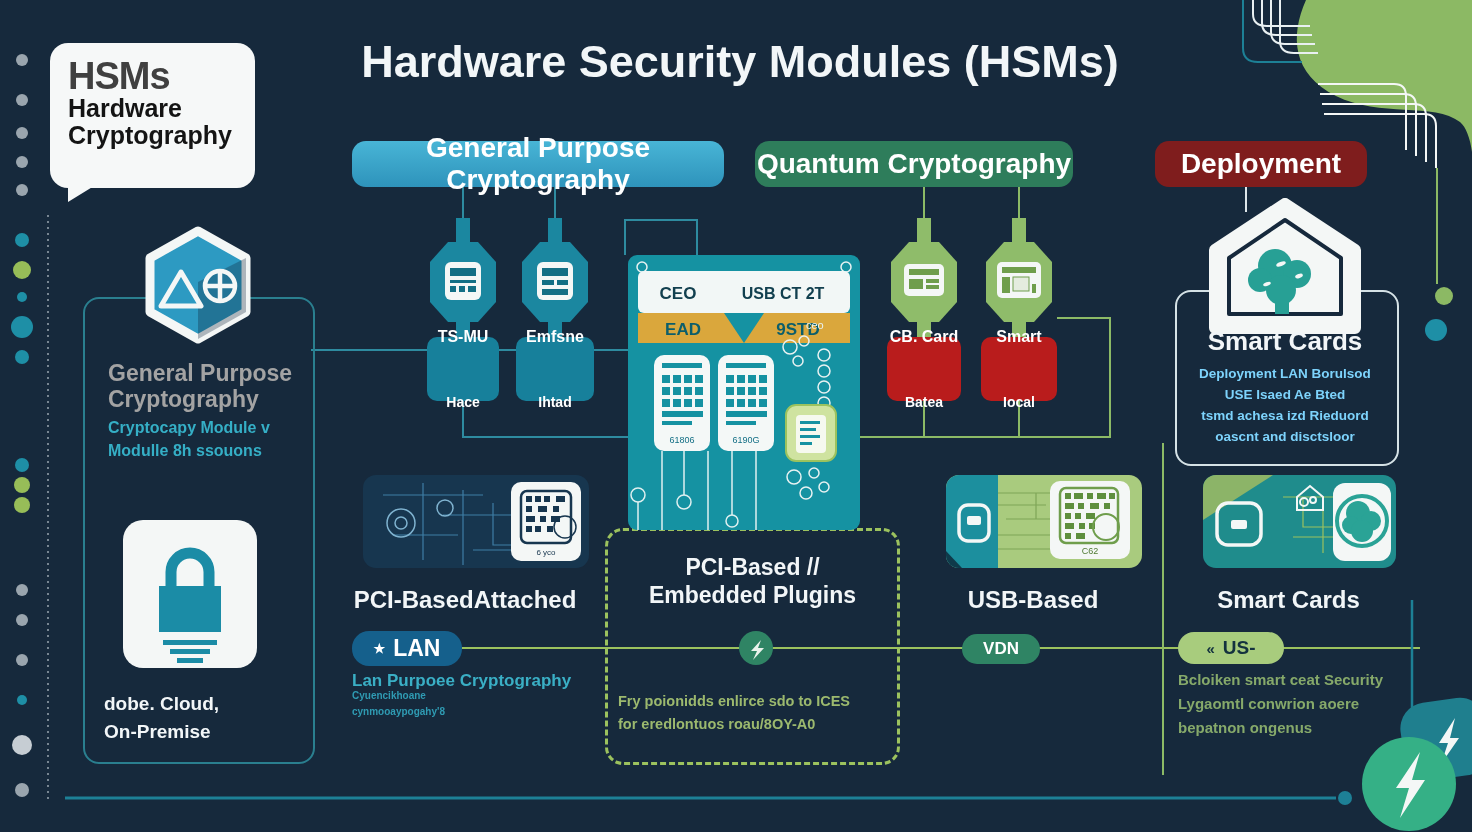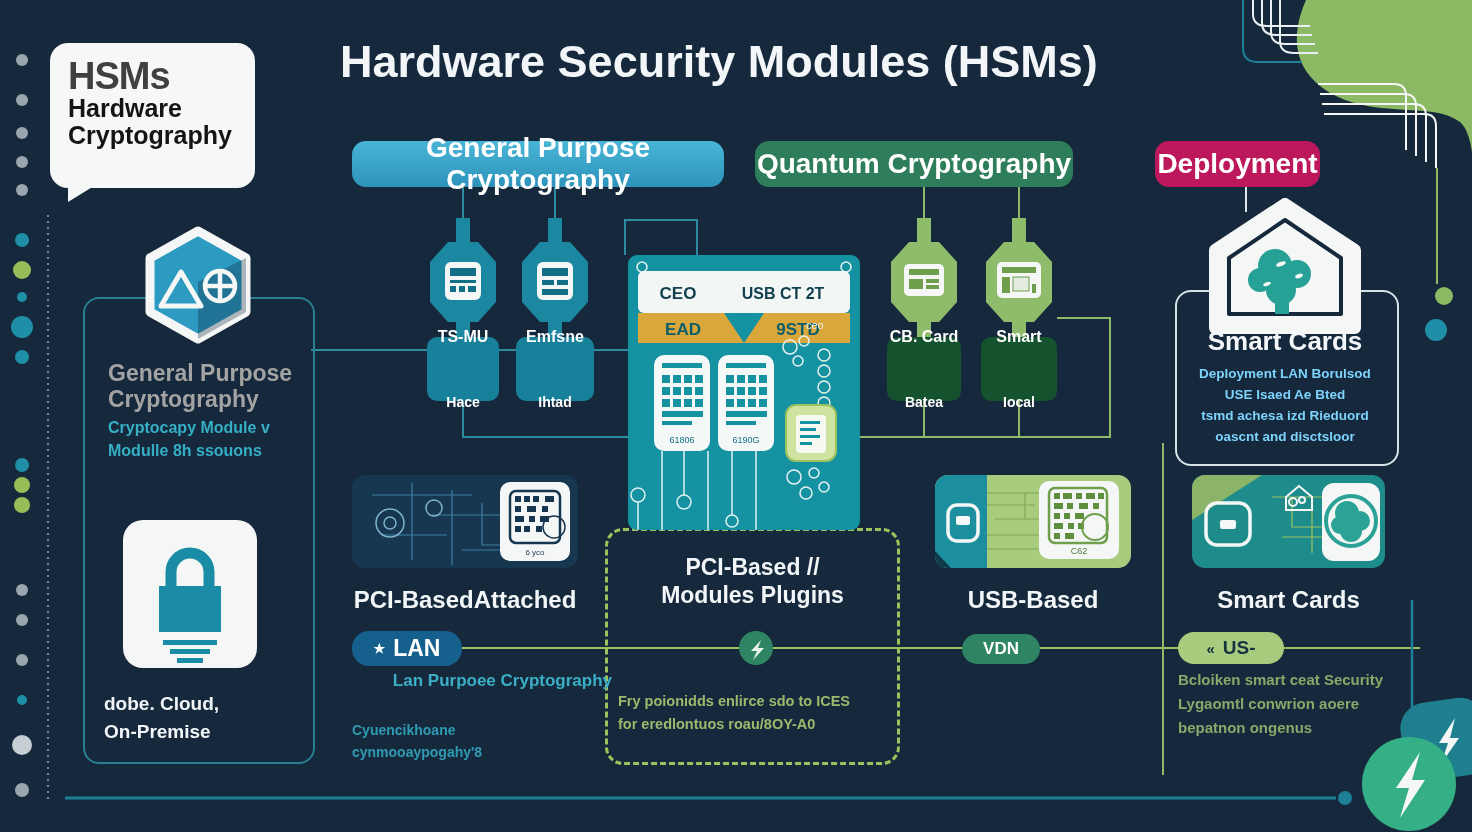--- a/index.html
+++ b/index.html
@@ -8,56 +8,56 @@
   .abs{position:absolute;}
   .ctr{display:flex;align-items:center;justify-content:center;text-align:center;}
   
   .logo-card{left:50px;top:43px;width:205px;height:145px;background:#f6f8f8;border-radius:18px;
              padding:14px 0 0 18px;box-sizing:border-box;z-index:6;}
   .logo-card:after{content:"";position:absolute;left:18px;bottom:-14px;width:0;height:0;
              border-left:26px solid #f6f8f8;border-bottom:16px solid transparent;}
   .logo-t1{font-size:38px;font-weight:800;color:#404040;letter-spacing:-1px;line-height:1.0;}
   .logo-t2{font-size:25px;font-weight:700;color:#141414;line-height:1.08;}
   .page-title{left:340px;top:36px;width:800px;font-size:45px;font-weight:800;color:#f2f6f8;
-              text-align:left;z-index:4;}
+              text-align:center;z-index:4;}
   
   .pill{height:46px;border-radius:14px;color:#fff;font-weight:700;font-size:28px;z-index:5;}
   .pill-gp{left:352px;top:141px;width:372px;background:linear-gradient(180deg,#48b5d6,#2e93bb);}
   .pill-q{left:755px;top:141px;width:318px;background:#2e7d5b;}
-  .pill-d{left:1155px;top:141px;width:165px;background:#be185d;}
+  .pill-d{left:1155px;top:141px;width:212px;background:#7f1d1d;}
   
   .left-panel{left:83px;top:297px;width:228px;height:463px;border:2px solid #2a7f8f;
               border-radius:16px;z-index:2;}
   .panel-head{left:108px;top:360px;width:195px;font-size:23px;font-weight:800;color:#a3a3a3;
               line-height:1.15;z-index:4;}
   .panel-sub{left:108px;top:416px;width:200px;font-size:16px;font-weight:600;color:#35afc6;
              line-height:1.45;z-index:4;}
   .panel-foot{left:104px;top:690px;width:190px;font-size:19px;font-weight:700;color:#f2f6f8;
               line-height:1.45;z-index:4;}
   
   .mod{border-radius:10px;color:#fff;font-weight:700;line-height:1.3;z-index:4;flex-direction:column;gap:46px;}
   .mod .l1{font-size:16px;} .mod .l2{font-size:14px;font-weight:600;}
-  .mod-teal{background:#17809b;} .mod-green{background:#14532d;}
-  
-  .tile{border-radius:13px;overflow:hidden;z-index:3;}
+  .mod-teal{background:#17809b;} .mod-green{background:#b91c1c;}
+  
+  .tile{border-radius:13px;overflow:hidden;z-index:3;margin-left:11px;}
   .tile-label{font-size:24px;font-weight:800;color:#f2f6f8;text-align:center;z-index:4;}
   .dashed-box{left:605px;top:528px;width:295px;height:237px;border:3px dashed #9cc25e;
               border-radius:18px;box-sizing:border-box;z-index:2;}
   .emb-head{left:605px;top:554px;width:295px;font-size:23px;font-weight:800;color:#f2f6f8;
             text-align:center;line-height:1.2;z-index:4;}
   
   .badge{border-radius:17px;color:#fff;font-weight:800;z-index:5;}
   .badge-lan{left:352px;top:631px;width:110px;height:35px;background:#15608c;font-size:23px;gap:8px;}
   .badge-vdn{left:962px;top:634px;width:78px;height:30px;background:#2f8464;font-size:17px;}
   .badge-us{left:1178px;top:632px;width:106px;height:32px;background:#a8cc7d;color:#14323f;font-size:19px;gap:8px;}
   .star{font-size:13px;} .chev{font-size:15px;font-weight:800;}
   
   .note{line-height:1.5;z-index:4;}
-  .note-lan1{left:352px;top:668px;width:260px;font-size:17px;color:#3aafc5;font-weight:600;text-align:right;}
-  .note-lan2{left:352px;top:720px;width:260px;font-size:14px;color:#2f9bb3;font-weight:600;line-height:1.55;}
+  .note-lan1{left:352px;top:668px;width:260px;font-size:17px;color:#3aafc5;font-weight:600;}
+  .note-lan2{left:352px;top:688px;width:260px;font-size:10px;color:#2f9bb3;font-weight:600;line-height:1.55;}
   .note-emb{left:618px;top:690px;width:270px;font-size:14.5px;color:#9cb96e;font-weight:600;line-height:1.6;}
   .note-vdn{left:935px;top:668px;width:225px;font-size:16px;color:#a9bca5;font-weight:600;line-height:1.5;}
   .note-us{left:1178px;top:668px;width:238px;font-size:15px;color:#86a96a;font-weight:700;line-height:1.6;}
   
   .dep-panel{left:1175px;top:290px;width:220px;height:172px;border:2px solid #d5e2e6;
              border-radius:16px;z-index:2;}
   .dep-head{left:1175px;top:326px;width:220px;font-size:26px;font-weight:800;color:#f2f6f8;
             text-align:center;z-index:4;}
   .dep-lines{left:1180px;top:364px;width:210px;font-size:13.5px;color:#7dd3fc;font-weight:600;
              text-align:center;line-height:1.55;z-index:4;}
@@ -464,21 +464,21 @@
           <circle cx="168" cy="46" r="10" fill="#2aa396"></circle>
         <circle cx="148" cy="50" r="9" fill="#2aa396"></circle>
           <circle cx="159" cy="56" r="11" fill="#2aa396"></circle>
       </g>
     </svg>
   </div>
 
   <div class="abs tile-label" style="left:340px;top:586px;width:250px;">PCI-BasedAttached</div>
   <div class="abs emb-head">
     <div>PCI-Based //</div>
-    <div>Modules Plugins</div>
+    <div>Embedded Plugins</div>
   </div>
   <div class="abs tile-label" style="left:935px;top:586px;width:196px;">USB-Based</div>
   <div class="abs tile-label" style="left:1192px;top:586px;width:193px;">Smart Cards</div>
 
   <div class="abs ctr badge badge-lan">
     <span class="star">★</span>
     <span>LAN</span>
   </div>
   <div class="abs ctr badge badge-vdn">
     <span>VDN</span>

